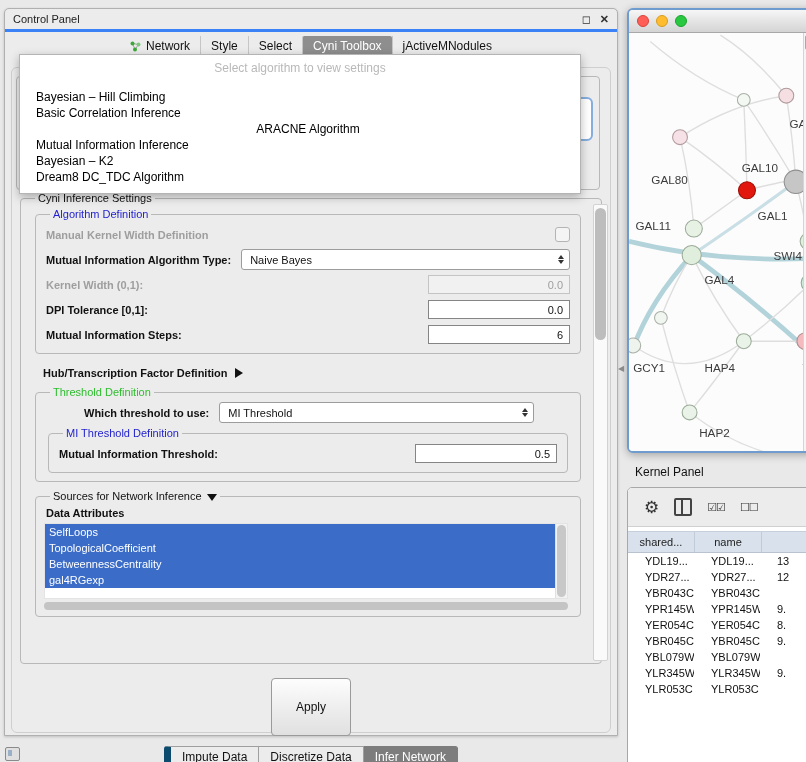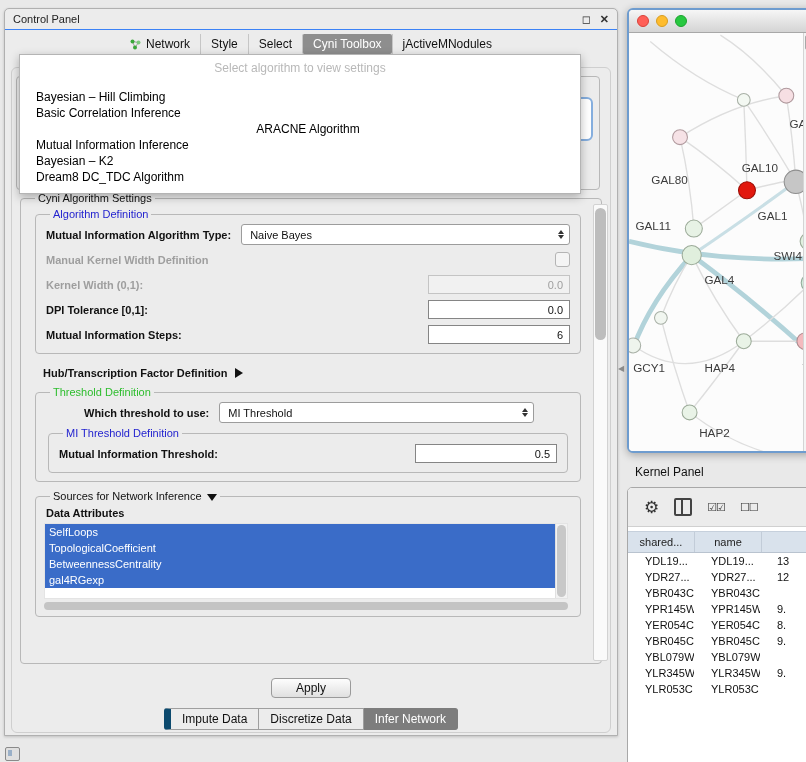--- a/index.html
+++ b/index.html
@@ -3,21 +3,21 @@
 <meta charset="utf-8">
 <style>
   html,body{margin:0;padding:0;}
   .desktop{position:relative;width:806px;height:762px;background:#e9e9e9;overflow:hidden;
     font-family:"Liberation Sans",sans-serif;-webkit-font-smoothing:antialiased;}
 
   
   .cp{position:absolute;left:4px;top:8px;width:612px;height:726px;background:#ececec;
     border:1px solid #b0b0b0;border-radius:5px 5px 0 0;box-shadow:0 1px 3px rgba(0,0,0,.18);}
   .cp-titlebar{height:20px;display:flex;align-items:center;padding:0 8px;font-size:11px;color:#222;
-    border-bottom:1px solid #3b82f6;}
+    border-bottom:3px solid #3b82f6;}
   .cp-btns{margin-left:auto;display:flex;gap:9px;font-size:11px;color:#333;}
   .cp-btns span{cursor:default;}
   .cp-btns .x{font-weight:bold;}
 
   .cp-tabs{display:flex;justify-content:center;align-items:center;height:24px;margin-top:2px;font-size:12px;}
   .tab{padding:3px 10px;border-left:1px solid #c6c6c6;color:#111;display:flex;align-items:center;gap:5px;white-space:nowrap;}
   .tab:first-child{border-left:none;}
   .tab.active{background:#8e8e8e;color:#fff;border-radius:2px;}
 
   .cp-content{position:absolute;left:6px;top:58px;width:598px;height:664px;border:1px solid #cfcfcf;
@@ -76,21 +76,21 @@
   .vscroll-mini{position:absolute;right:0;top:0;bottom:0;width:11px;background:#f2f2f2;border-left:1px solid #e0e0e0;}
   .vscroll-mini .thumb{position:absolute;left:1px;right:1px;top:1px;bottom:1px;background:#c8c8c8;border-radius:5px;}
   .hscroll{height:8px;background:#ededed;margin:3px 4px 0 0;position:relative;border-radius:5px;}
   .hscroll .thumb{position:absolute;left:0;top:0;bottom:0;width:100%;background:#c4c4c4;border-radius:5px;}
 
   .settings-scroll{position:absolute;right:-7px;top:0;bottom:2px;width:13px;background:#fafafa;
     border:1px solid #d2d2d2;border-radius:2px;}
   .settings-scroll .thumb{position:absolute;left:1px;right:1px;top:3px;height:132px;background:#bdbdbd;border-radius:6px;}
 
   .apply-row{text-align:center;margin-top:14px;}
-  .apply-btn{display:inline-block;min-width:50px;padding:2px 14px;font-size:12px;color:#111;
+  .apply-btn{display:inline-block;min-width:50px;padding:21px 14px;font-size:12px;color:#111;
     background:linear-gradient(#fdfdfd,#e0e0e0);border:1px solid #9a9a9a;border-radius:4px;}
 
   .bottom-tabs{display:flex;justify-content:center;margin-top:10px;}
   .btab{font-size:12px;padding:3px 11px;border:1px solid #9f9f9f;border-left:none;background:#ececec;color:#111;white-space:nowrap;}
   .btab:first-child{border-left:7px solid #0c4a6e;border-radius:3px 0 0 3px;}
   .btab:last-child{border-radius:0 3px 3px 0;}
   .btab.active{background:#7d7d7d;color:#fff;border-color:#7d7d7d;}
 
   
   .net-win{position:absolute;left:627px;top:8px;width:186px;height:441px;border:2px solid #6e9ccf;
@@ -173,41 +173,41 @@
               <div class="popup-item">Basic Correlation Inference</div>
               <div class="popup-item sel">ARACNE Algorithm</div>
               <div class="popup-item">Mutual Information Inference</div>
               <div class="popup-item">Bayesian – K2</div>
               <div class="popup-item">Dream8 DC_TDC Algorithm</div>
             </div>
         </div>
       </div>
 
       <fieldset class="settings">
-        <legend>Cyni Algorithm Settings</legend>
+        <legend>Cyni Inference Settings</legend>
 
         <fieldset>
           <legend class="blue">Algorithm Definition</legend>
 
+
+          <div class="frow disabled">
+            <label>Manual Kernel Width Definition</label>
+            <span class="spacer"></span>
+            <span class="checkbox"></span>
+          </div>
 
           <div class="frow">
             <label>Mutual Information Algorithm Type:</label>
             <div class="combo">
               <span>Naive Bayes</span>
               <span class="arrows">
                   <i class="up"></i>
                   <i class="dn"></i>
                 </span>
             </div>
-          </div>
-
-          <div class="frow disabled">
-            <label>Manual Kernel Width Definition</label>
-            <span class="spacer"></span>
-            <span class="checkbox"></span>
           </div>
 
           <div class="frow disabled">
             <label>Kernel Width (0,1):</label>
             <span class="spacer"></span>
             <span class="numfield disabled">0.0</span>
           </div>
 
           <div class="frow">
             <label>DPI Tolerance [0,1]:</label>

